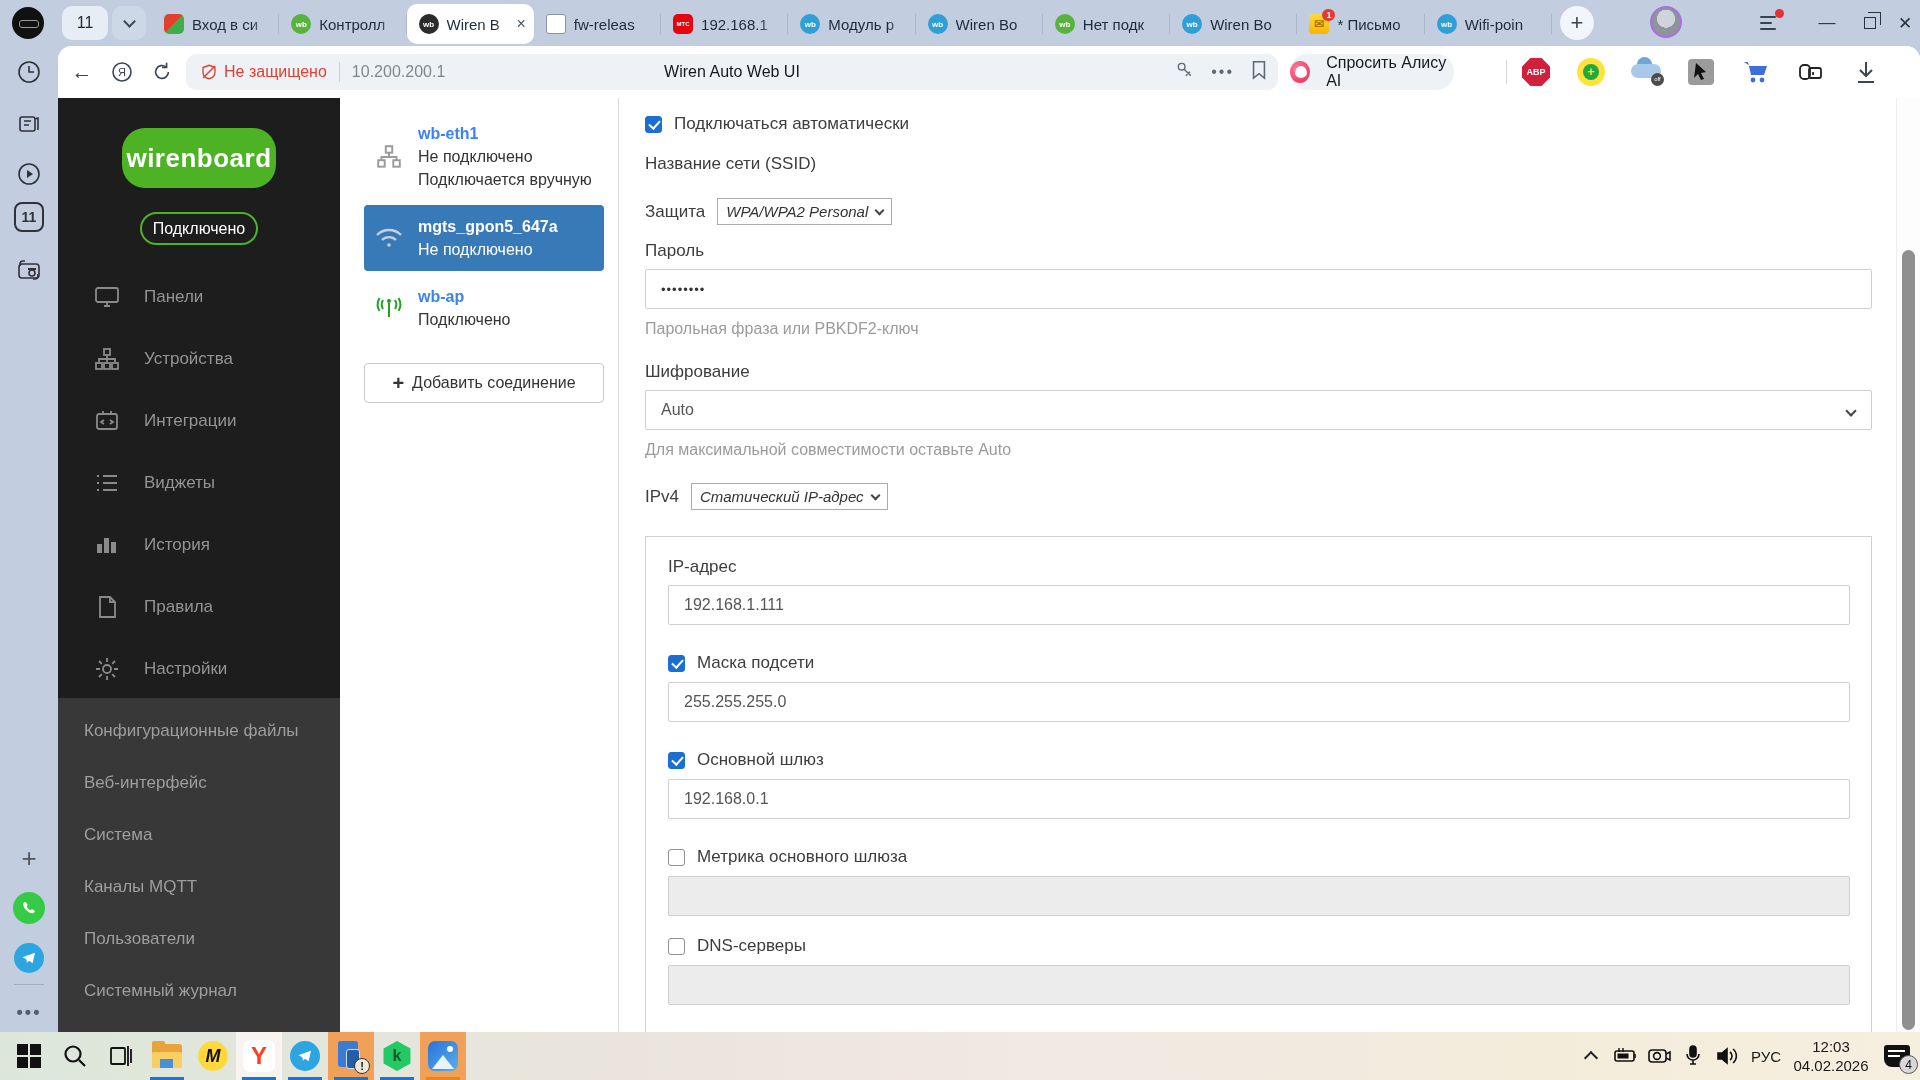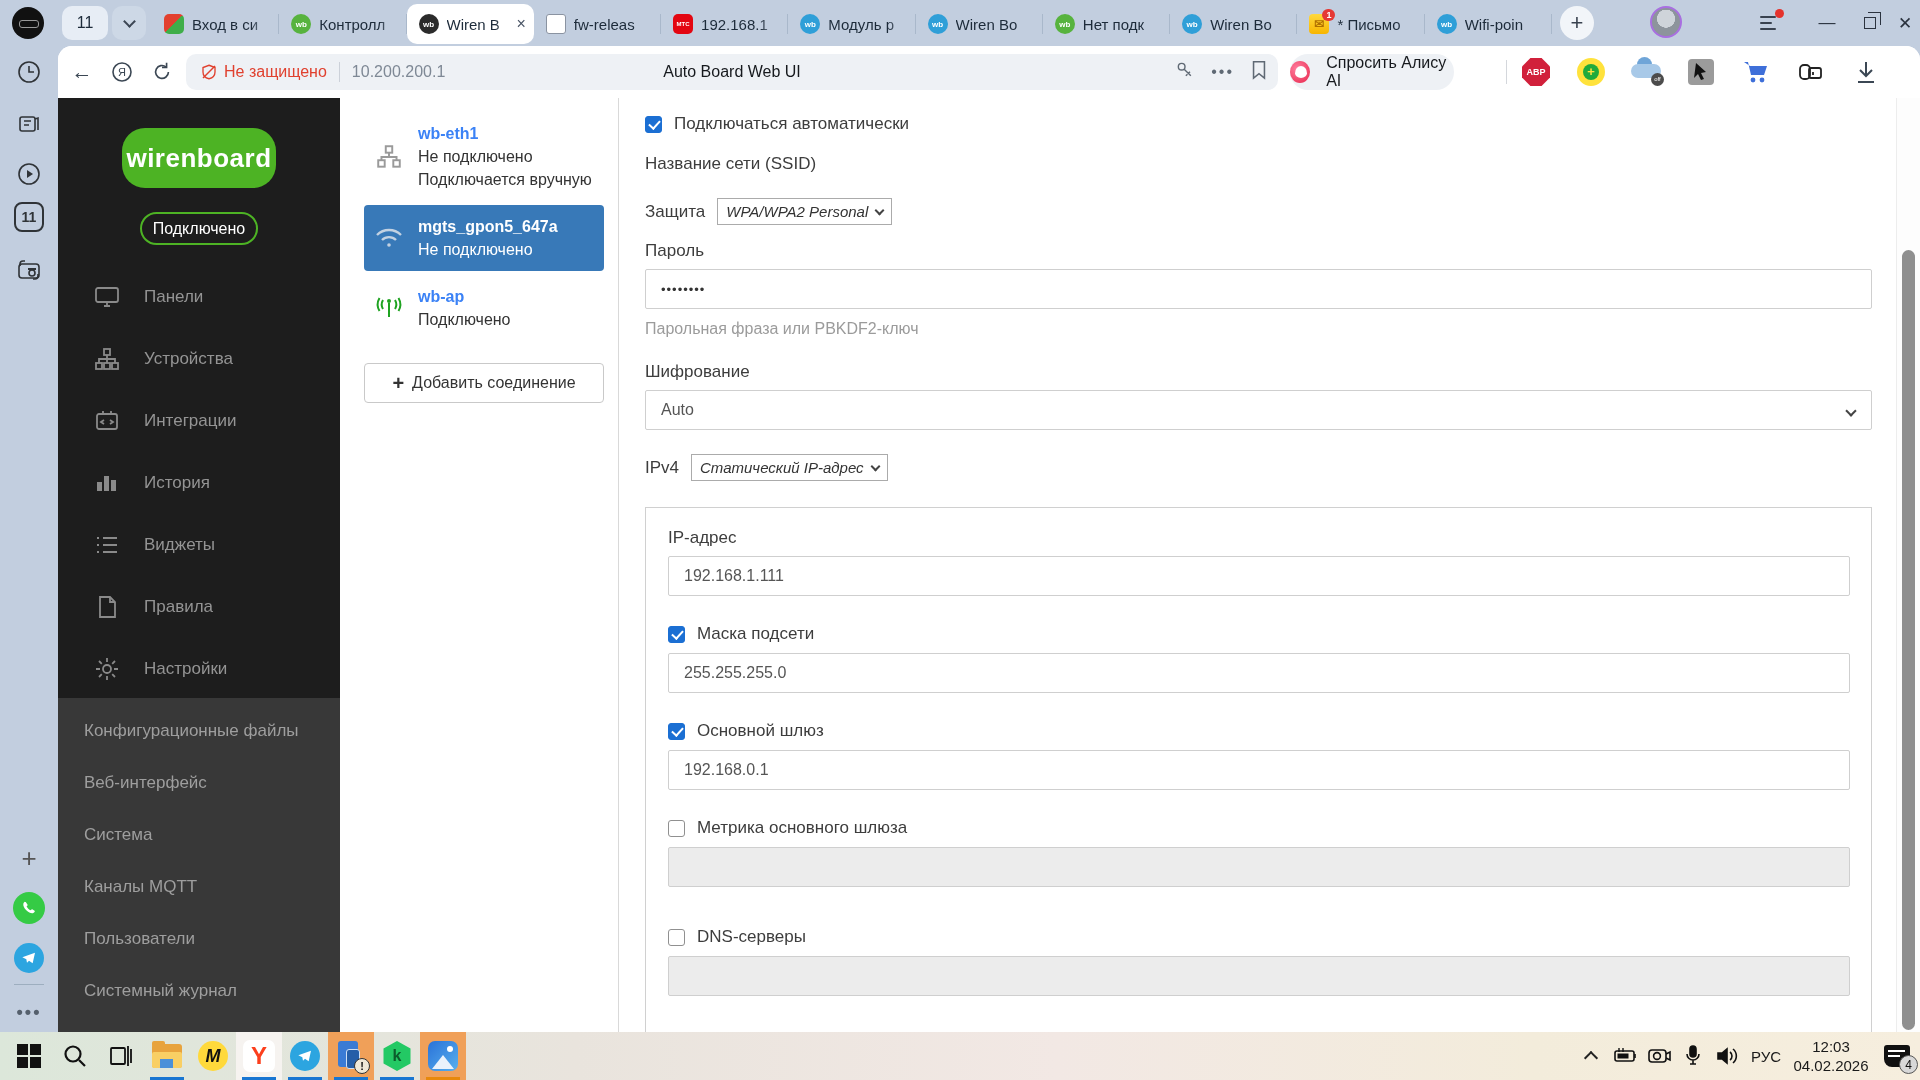--- a/index.html
+++ b/index.html
@@ -293,21 +293,21 @@
       <div class="omnibox">
         <div class="secbadge">
           <svg width="18" height="18" viewBox="0 0 24 24" fill="none" stroke="#e0402e" stroke-width="1.8" style="margin-right:6px">
               <path d="M12 3l8 3v6c0 5-3.5 8-8 9-4.5-1-8-4-8-9V6z"></path>
               <path d="M4 20L20 4"></path>
             </svg>
           <span>Не защищено</span>
         </div>
         <div class="omnidiv"></div>
         <span class="urltext">10.200.200.1</span>
-        <div class="ptitle">Auto Board Web UI</div>
+        <div class="ptitle">Wiren Auto Web UI</div>
         <div class="omni-icons">
           <span>
             <svg width="20" height="20" viewBox="0 0 24 24" fill="none" stroke="#5f6974" stroke-width="1.7">
                 <circle cx="8" cy="8" r="4"></circle>
                 <path d="M11 11l8 8M16 16l2-2M13 19l2-2"></path>
               </svg>
           </span>
           <span style="letter-spacing:2px; font-size:16px;">•••</span>
           <span>
             <svg width="18" height="20" viewBox="0 0 18 22" fill="none" stroke="#5f6974" stroke-width="1.7">
@@ -394,35 +394,35 @@
             <span class="mic">
               <svg width="26" height="24" viewBox="0 0 26 24" fill="none" stroke="#8a8a8a" stroke-width="1.8">
                 <rect x="3" y="5" width="20" height="15" rx="2"></rect>
                 <path d="M9 2v4M17 2v4M10 11l-3 2 3 2M16 11l3 2-3 2"></path>
               </svg>
             </span>
             <span>Интеграции</span>
           </div>
           <div class="mitem">
             <span class="mic">
+              <svg width="26" height="22" viewBox="0 0 26 22" fill="none" stroke="#8a8a8a" stroke-width="2.2">
+                <path d="M3 4h2M3 11h2M3 18h2M9 4h14M9 11h14M9 18h14"></path>
+              </svg>
+            </span>
+            <span>Виджеты</span>
+          </div>
+          <div class="mitem">
+            <span class="mic">
               <svg width="26" height="22" viewBox="0 0 26 22" fill="#8a8a8a">
                 <rect x="3" y="10" width="5" height="9"></rect>
                 <rect x="10" y="4" width="5" height="15"></rect>
                 <rect x="17" y="8" width="5" height="11"></rect>
               </svg>
             </span>
             <span>История</span>
-          </div>
-          <div class="mitem">
-            <span class="mic">
-              <svg width="26" height="22" viewBox="0 0 26 22" fill="none" stroke="#8a8a8a" stroke-width="2.2">
-                <path d="M3 4h2M3 11h2M3 18h2M9 4h14M9 11h14M9 18h14"></path>
-              </svg>
-            </span>
-            <span>Виджеты</span>
           </div>
           <div class="mitem">
             <span class="mic">
               <svg width="22" height="24" viewBox="0 0 22 24" fill="none" stroke="#8a8a8a" stroke-width="1.8">
                 <path d="M4 2h10l5 5v15H4z"></path>
                 <path d="M14 2v5h5"></path>
               </svg>
             </span>
             <span>Правила</span>
           </div>
@@ -510,20 +510,21 @@
       <div class="flabel" style="margin-top:16px">Пароль</div>
       <div class="inp">
           <span style="font-size:13px; letter-spacing:1px; color:#333;">••••••••</span>
         </div>
       <div class="fhelp">Парольная фраза или PBKDF2-ключ</div>
       <div class="flabel" style="margin-top:24px">Шифрование</div>
       <div class="fsel">
         <span>Auto</span>
         <span class="selcaret"></span>
       </div>
+      <div class="fhelp">Для максимальной совместимости оставьте Auto</div>
       <div class="inlinerow">
         <span>IPv4</span>
         <span class="miniselect">
           <span>Статический IP-адрес</span>
           <span class="selcaret"></span>
         </span>
       </div>
       <div class="fieldbox">
         <div class="flabel">IP-адрес</div>
         <div class="inp">
@@ -543,21 +544,21 @@
         <div class="inp" style="margin-top:9px">
             <span>192.168.0.1</span>
           </div>
         <div class="cbrow" style="margin-top:28px">
           <span class="cb"></span>
           <span>Метрика основного шлюза</span>
         </div>
         <div class="inp dis" style="margin-top:9px">
             <span></span>
           </div>
-        <div class="cbrow" style="margin-top:40px">
+        <div class="cbrow" style="margin-top:20px">
           <span class="cb"></span>
           <span>DNS-серверы</span>
         </div>
         <div class="inp dis" style="margin-top:9px">
             <span></span>
           </div>
 
       </div>
     </div>
 

